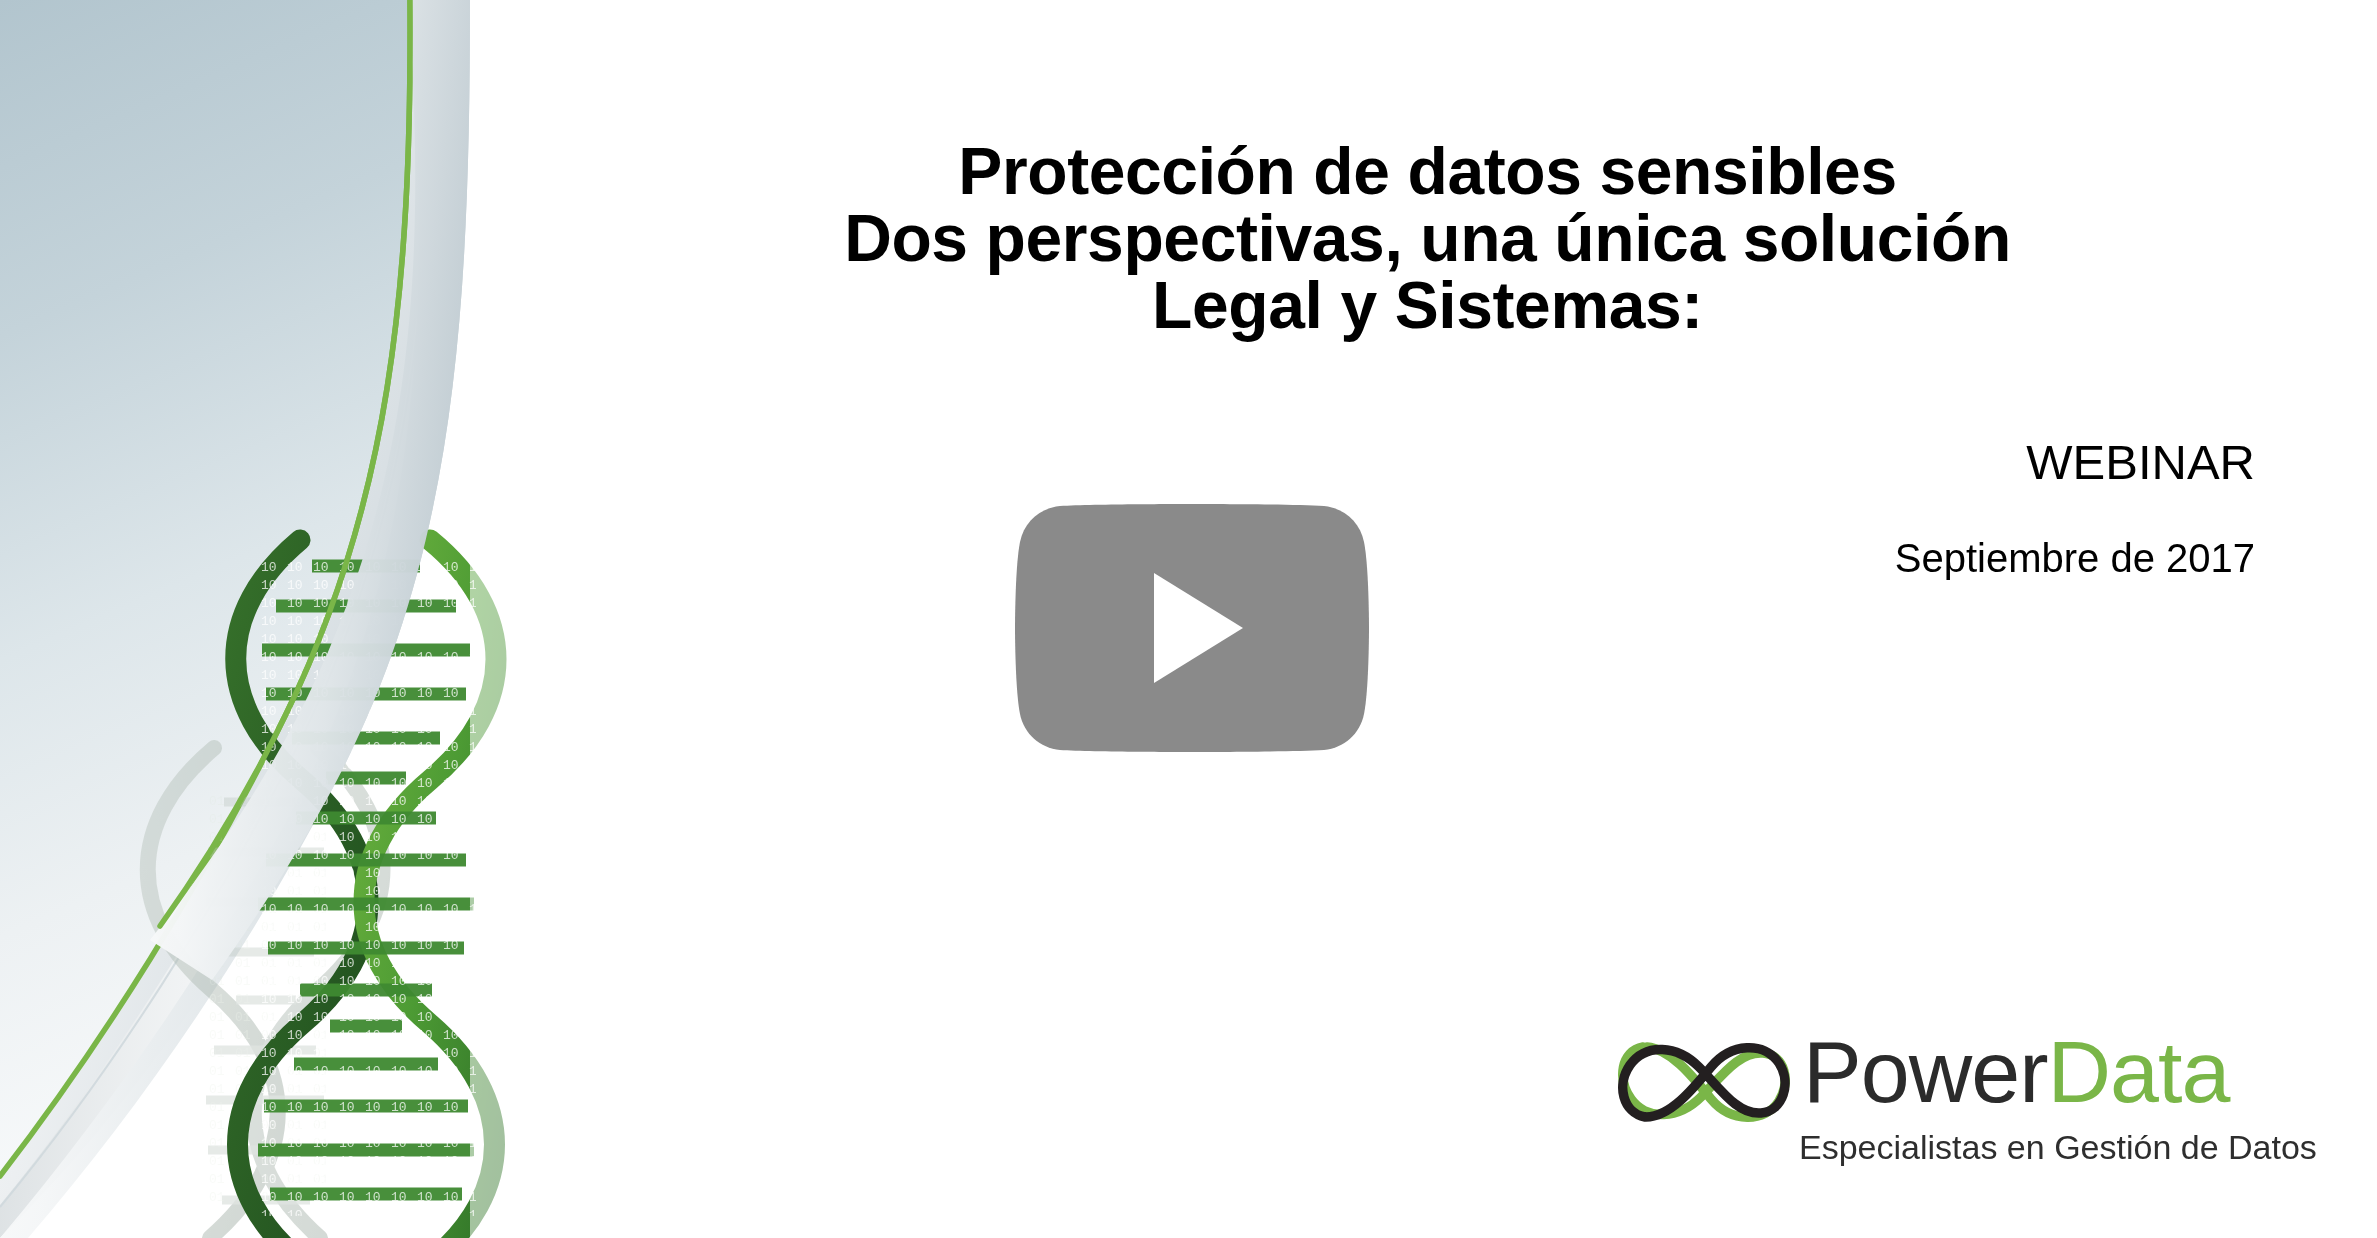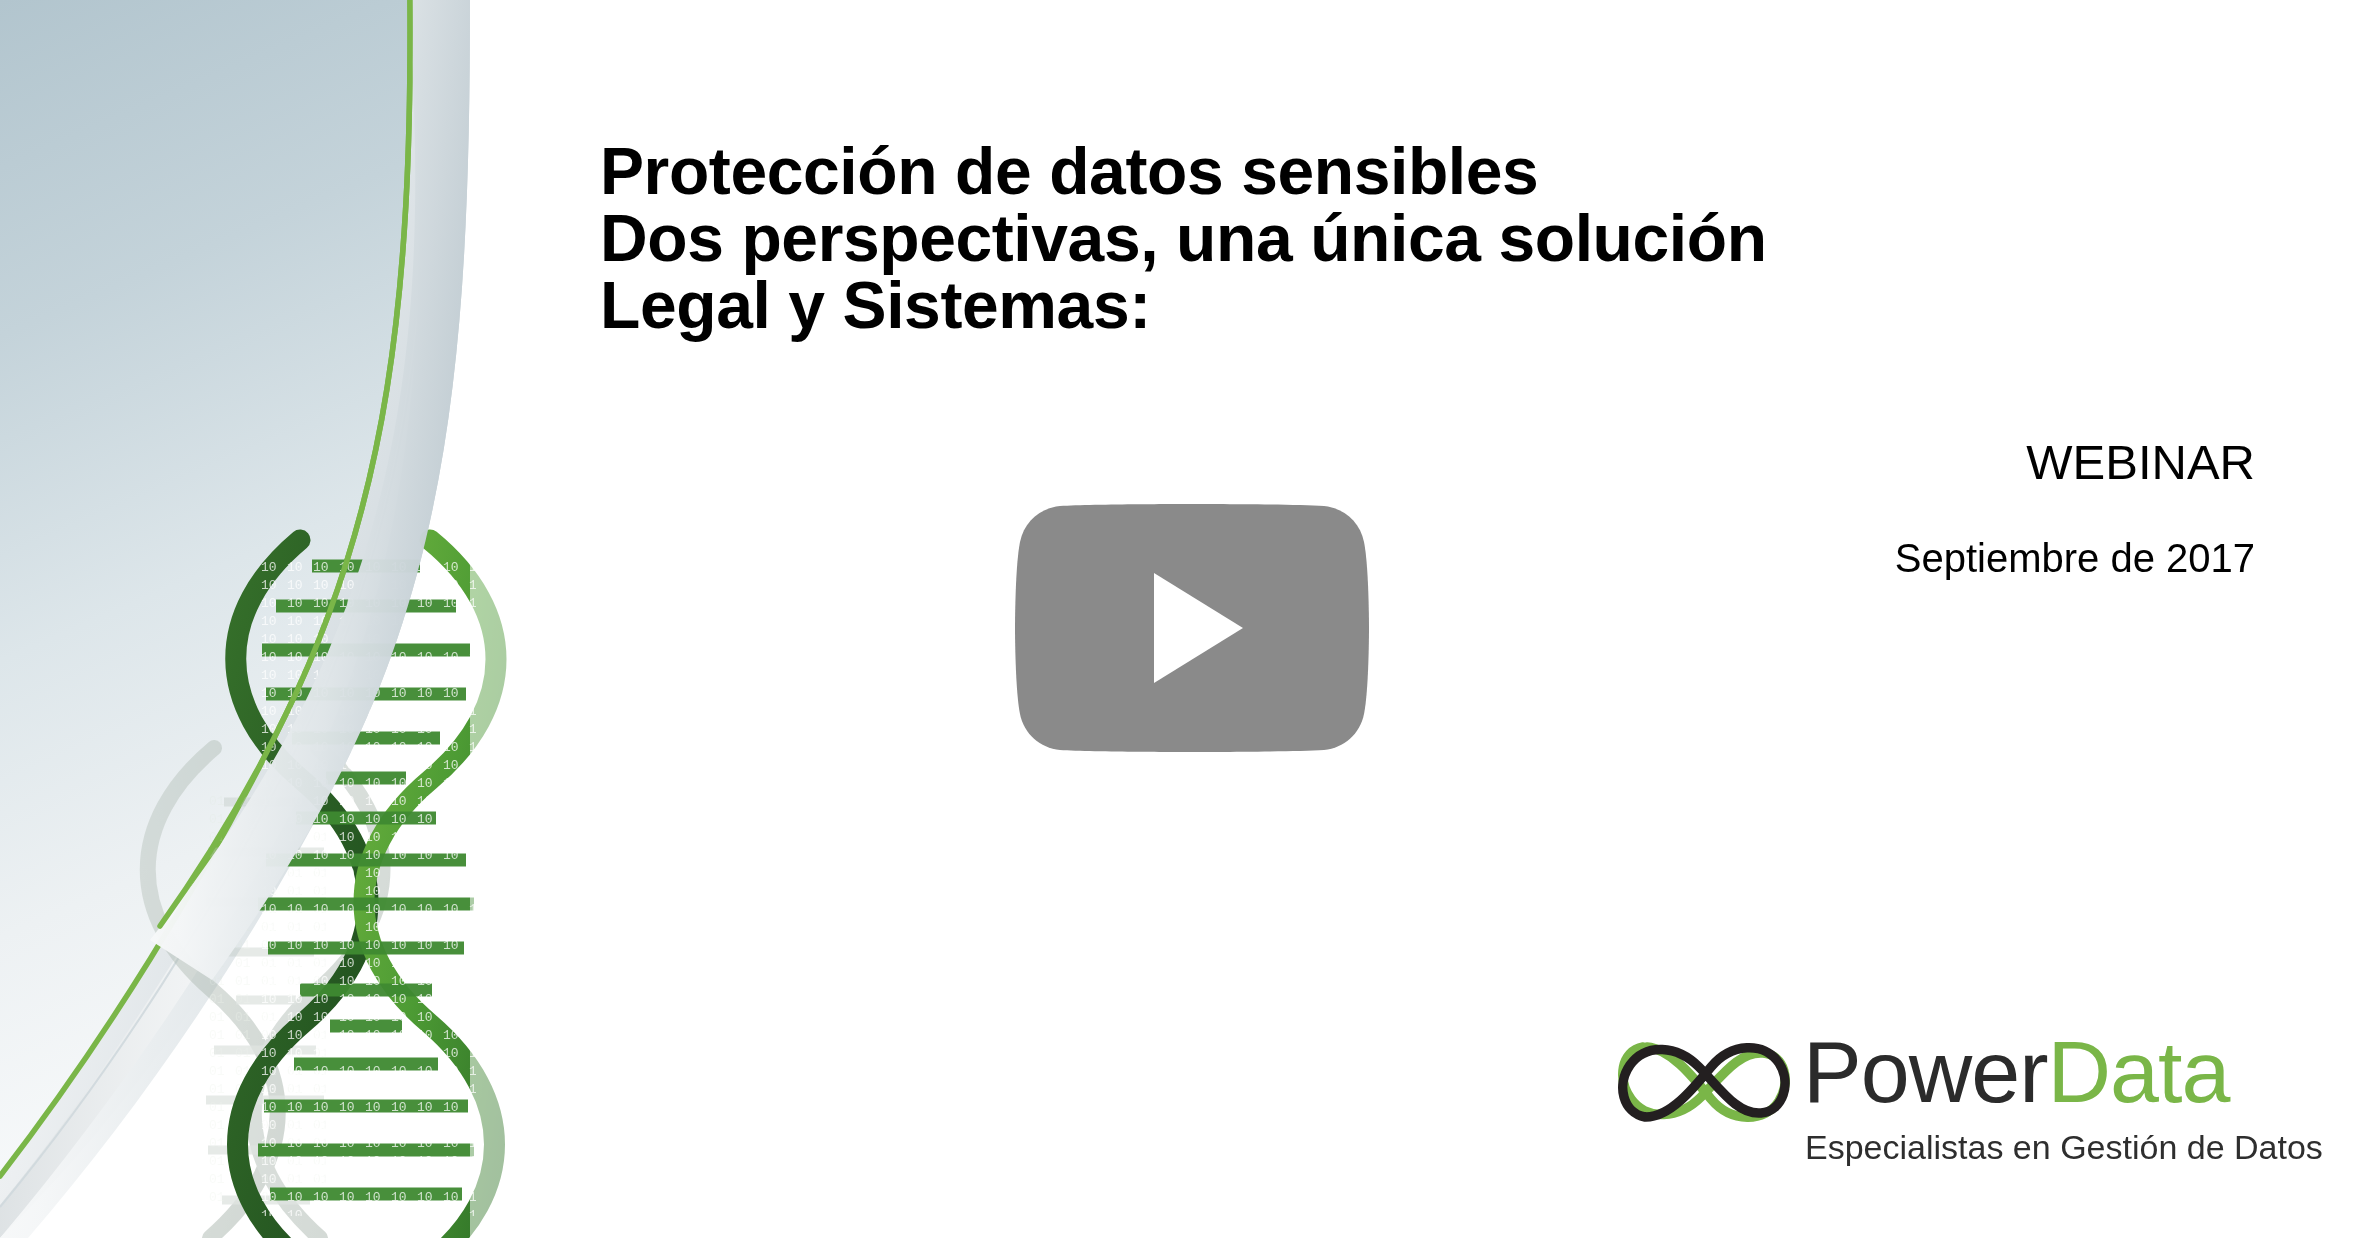--- a/index.html
+++ b/index.html
@@ -36,21 +36,21 @@
     width: 660px;
     height: 1238px;
   }
 
   
   #title-block {
     position: absolute;
     left: 600px;
     top: 138px;
     width: 1655px;
-    text-align: left;
+    text-align: center;
   }
   .title-line {
     font-size: 66px;
     font-weight: bold;
     color: #000000;
     line-height: 67px;
     letter-spacing: -0.4px;
     white-space: nowrap;
   }
 
@@ -113,21 +113,21 @@
     font-size: 88px;
     line-height: 104px;
     letter-spacing: -1px;
     white-space: nowrap;
     font-weight: 400;
   }
   .word-power { color: #2b2b2b; }
   .word-data  { color: #7ab648; }
   #logo-tagline {
     position: absolute;
-    left: 192px;
+    left: 186px;
     top: 108px;
     width: 470px;
     text-align: center;
     font-size: 34px;
     color: #2e2e2e;
     letter-spacing: 0px;
     white-space: nowrap;
   }
 </style>
 </head>

